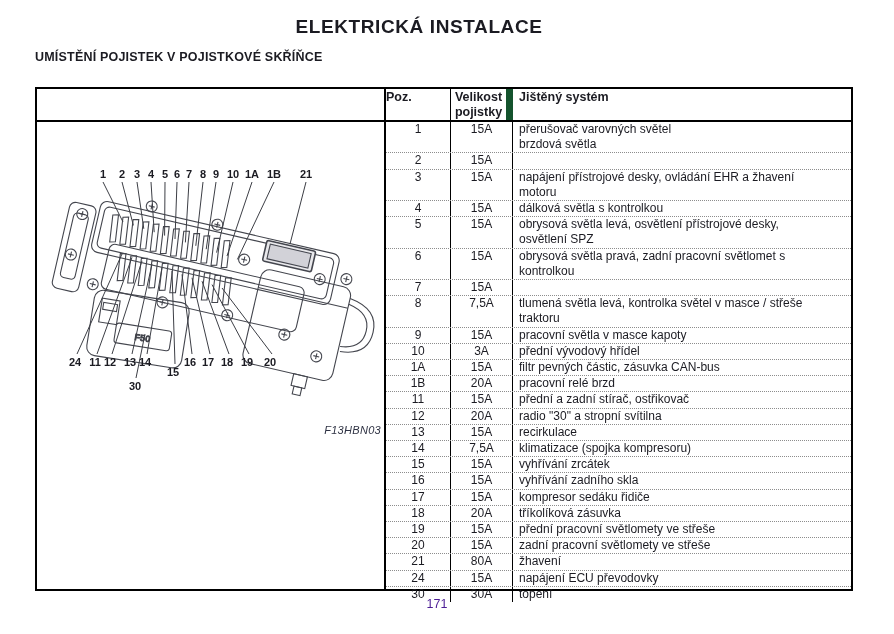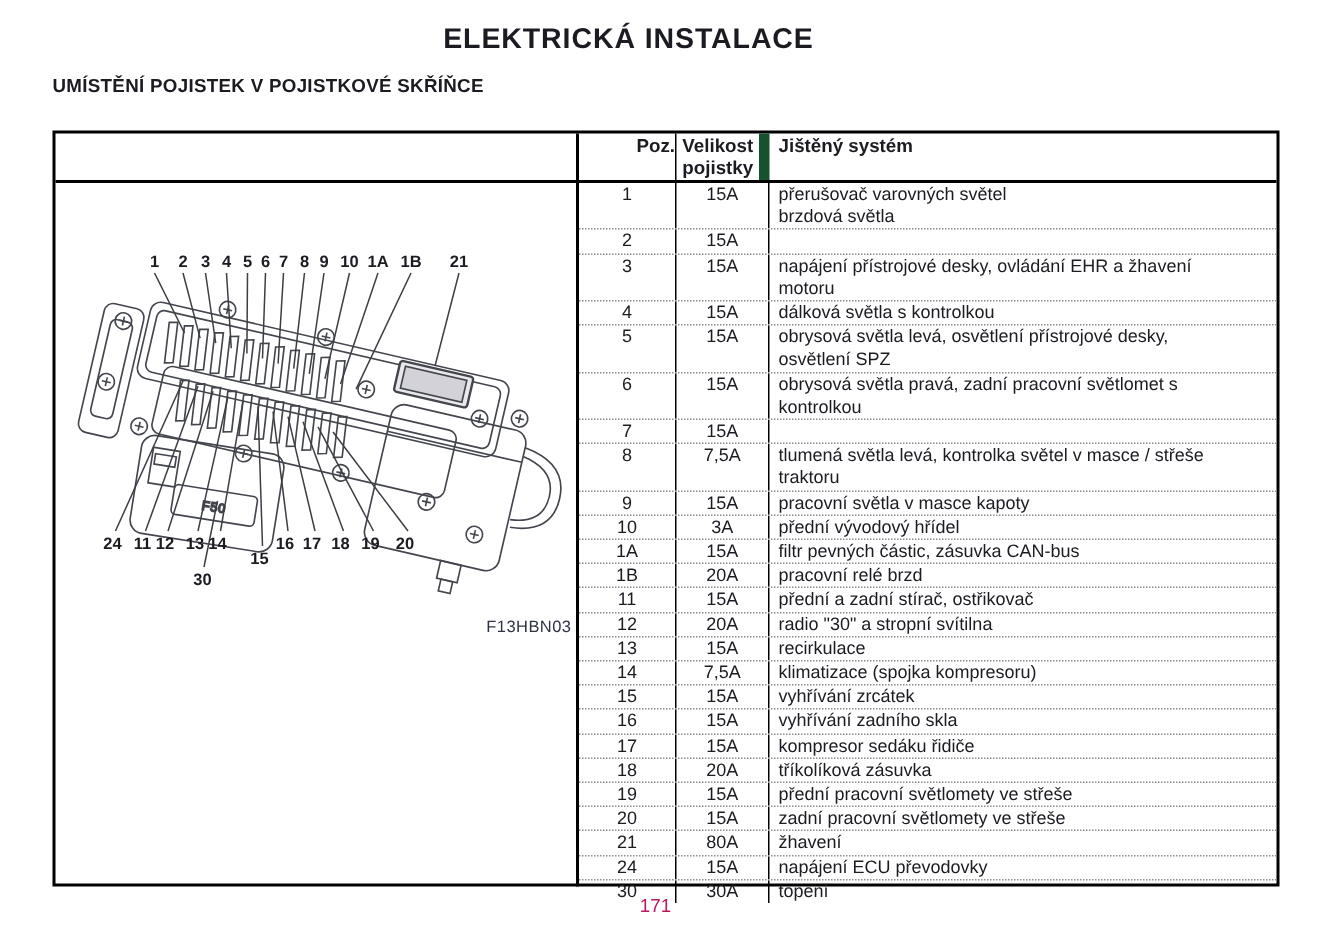--- a/index.html
+++ b/index.html
@@ -11,42 +11,42 @@
   .title { font-size:19px; font-weight:bold; letter-spacing:.6px; }
   .subtitle { position:absolute; top:50px; left:35px; font-size:12.5px; font-weight:bold; letter-spacing:.2px; }
 
   .main-box {
     position:absolute; left:35px; top:87px; width:818px; height:504px;
     border:2.5px solid #000; box-sizing:border-box; background:#fff;
   }
   .header-row { display:flex; height:33px; border-bottom:2px solid #000; box-sizing:border-box; }
   .hc { box-sizing:border-box; font-weight:bold; font-size:12.5px; line-height:15px; padding-top:1px; }
   .hc.blank { width:349px; border-right:2px solid #000; }
-  .hc.pos { width:65px; border-right:1.5px solid #000; text-align:right; }
+  .hc.pos { width:65px; border-right:1.5px solid #000; text-align:left; }
   .hc.size { width:62px; border-right:7px solid #14532d; text-align:center; white-space:pre-line; }
   .hc.sys { flex:1; padding-left:6px; }
 
   .body-row { display:flex; height:469px; }
   .diagram-cell { width:349px; border-right:2px solid #000; box-sizing:border-box; position:relative; }
   .rows-col { flex:1; display:flex; flex-direction:column; font-size:12px; line-height:15.2px; }
   .trow { display:flex; border-bottom:1px dotted #8d8d8d; }
   .trow:last-child { border-bottom:none; }
   .c { box-sizing:border-box; }
   .c.pos { width:65px; border-right:1.5px solid #000; text-align:center; }
   .c.size { width:62px; border-right:1px solid #000; text-align:center; }
   .c.sys { flex:1; padding-left:6px; white-space:pre-line; }
 
   .diagram-svg { position:absolute; left:0; top:0; width:347px; height:465px; }
-  .figure-code { position:absolute; top:290px; right:3px; font-size:11px; color:#2f3344; letter-spacing:.3px; }
+  .figure-code { position:absolute; top:302px; right:3px; font-size:11px; color:#2f3344; letter-spacing:.3px;font-style:italic; }
   .art { stroke:#44464e; fill:none; stroke-width:1.1; }
   .callout-line { stroke:#3c3e45; stroke-width:1; fill:none; }
   .callout-label { font-family:"Liberation Sans",sans-serif; font-size:11px; font-weight:bold; fill:#1b1b22; }
   .box-text { font-family:"Liberation Sans",sans-serif; font-size:8.5px; fill:#55575e; letter-spacing:.5px; }
 
-  .pagenum-wrap { position:absolute; top:597px; left:0; width:874px; text-align:center; font-size:12.5px; color:#be185d; }
+  .pagenum-wrap { position:absolute; top:597px; left:0; width:874px; text-align:center; font-size:12.5px; color:#4c1d95; }
 </style>
 </head>
 <body>
 
 <div class="page">
 
   <div class="title-wrap">
     <span class="title">ELEKTRICKÁ INSTALACE</span>
   </div>
   <div class="subtitle">UMÍSTĚNÍ POJISTEK V POJISTKOVÉ SKŘÍŇCE</div>

